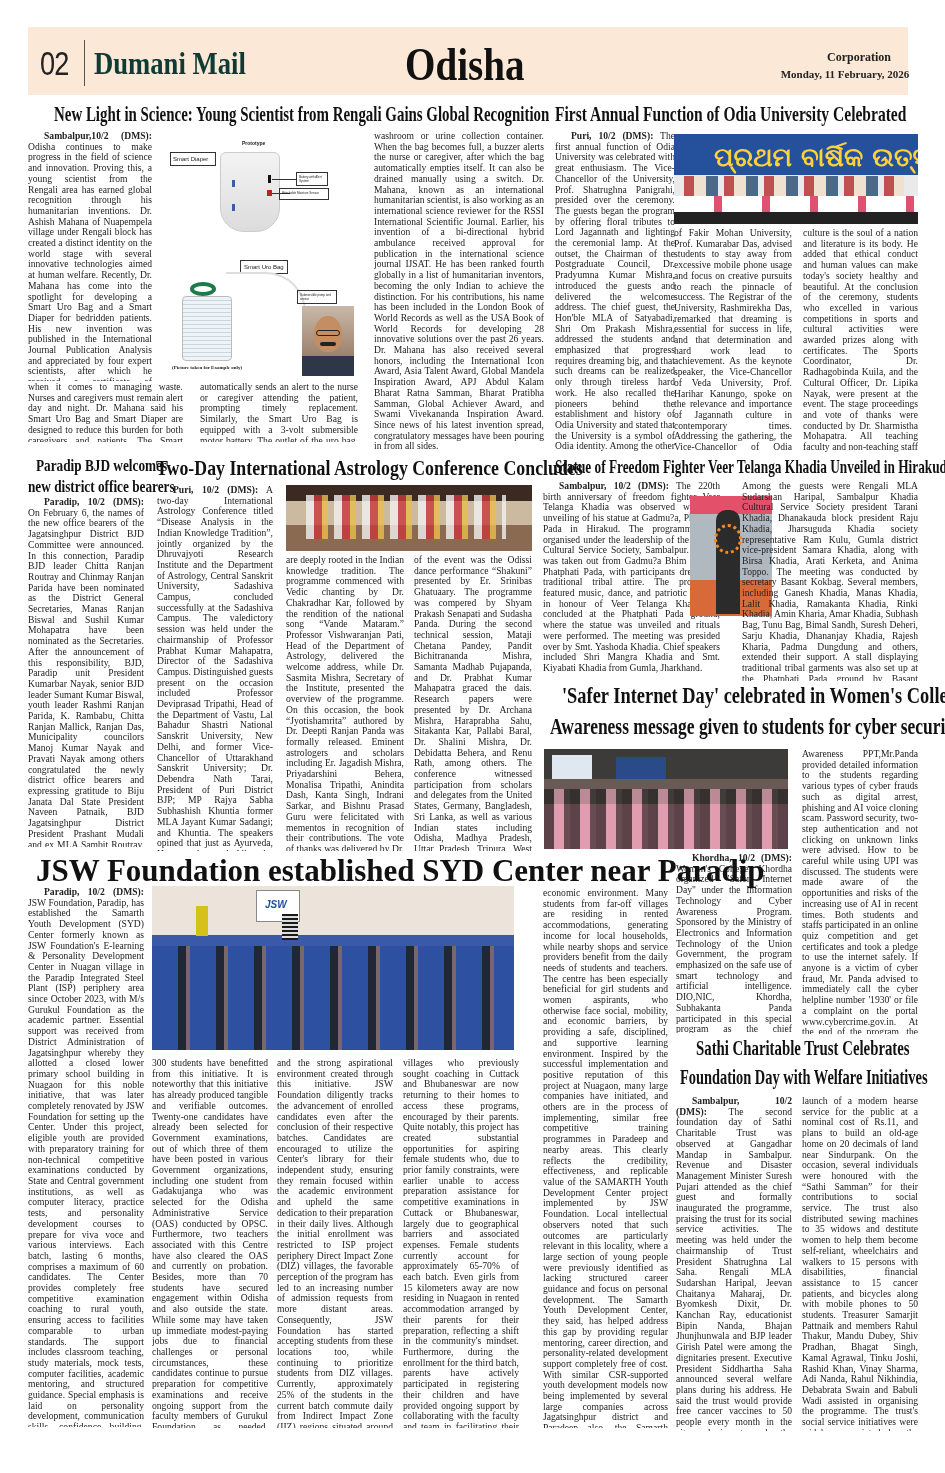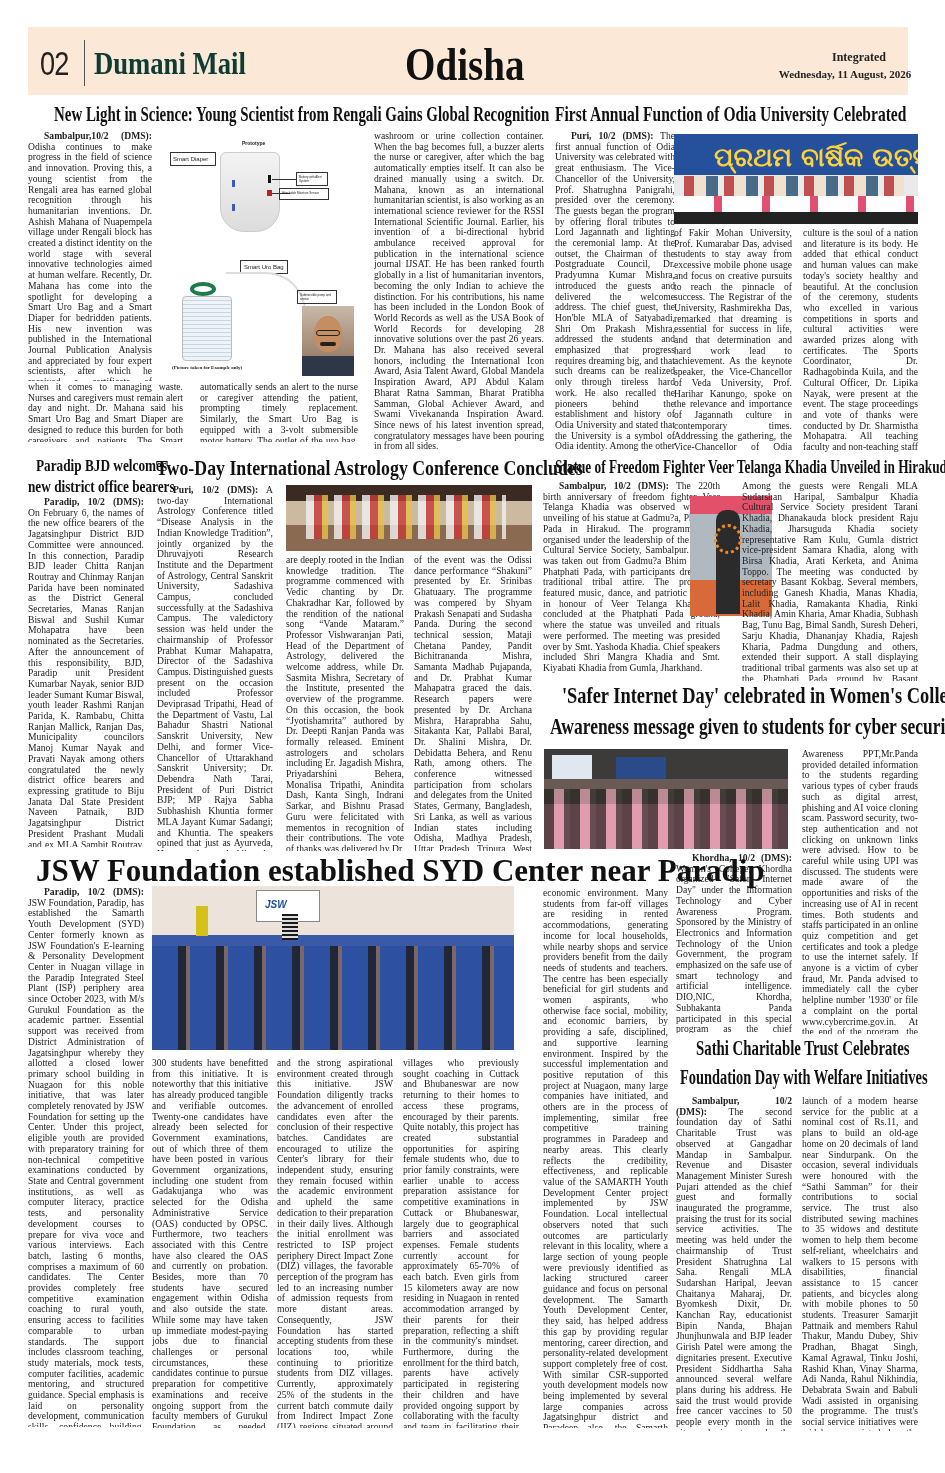--- a/index.html
+++ b/index.html
@@ -21,22 +21,22 @@
 .caption{font-size:5px;font-weight:bold;}
 </style>
 </head>
 <body>
 
 <div class="abs masthead"></div>
 <div class="abs pgnum">02</div>
 <div class="abs vrule"></div>
 <div class="abs paper-name">Dumani Mail</div>
 <div class="abs section">Odisha</div>
-<div class="abs city">Integrated</div>
-<div class="abs date">Wednesday, 11 August, 2026</div>
+<div class="abs city">Corporation</div>
+<div class="abs date">Monday, 11 February, 2026</div>
 
 <div>
   <div class="abs hl" style="left:54px;top:102px;font-size:21px;transform:scaleX(0.71);">New Light in Science: Young Scientist from Rengali Gains Global Recognition</div>
   <div class="abs col" style="left:28px;top:131px;width:124px;height:250px;">
       <p><b>Sambalpur,10/2 (DMS):</b> Odisha continues to make progress in the field of science and innovation. Proving this, a young scientist from the Rengali area has earned global recognition through his humanitarian inventions. Dr. Ashish Mahana of Nuapempela village under Rengali block has created a distinct identity on the world stage with several innovative technologies aimed at human welfare. Recently, Dr. Mahana has come into the spotlight for developing a Smart Uro Bag and a Smart Diaper for bedridden patients. His new invention was published in the International Journal Publication Analysis and appreciated by four expert scientists, after which he received a certificate of recognition. Caring for seriously ill, bedridden patients is often difficult, especially</p>
     </div>
   <div class="abs col" style="left:28px;top:382px;width:155px;height:60px;">
       <p>when it comes to managing waste. Nurses and caregivers must remain alert day and night. Dr. Mahana said his Smart Uro Bag and Smart Diaper are designed to reduce this burden for both caregivers and patients. The Smart Diaper is fitted with a moisture sensor. When the diaper becomes wet, it</p>
     </div>
 
@@ -146,21 +146,21 @@
       <p>Awareness PPT,Mr.Panda provided detailed information to the students regarding various types of cyber frauds such as digital arrest, phishing and AI voice cloning scam. Password security, two-step authentication and not clicking on unknown links were advised. How to be careful while using UPI was discussed. The students were made aware of the opportunities and risks of the increasing use of AI in recent times. Both students and staffs participated in an online quiz competition and get certificates and took a pledge to use the internet safely. If anyone is a victim of cyber fraud, Mr. Panda advised to immediately call the cyber helpline number '1930' or file a complaint on the portal www.cybercrime.gov.in. At the end of the program, the students shared their learning and experiences and asked various questions to clear their doubts.</p>
     </div>
 </div>
 
 <div>
   <div class="abs hl" style="left:36px;top:853px;font-size:31px;">JSW Foundation established SYD Center near Paradip</div>
   <div class="abs col" style="left:28px;top:887px;width:116px;height:540px;">
       <p><b>Paradip, 10/2 (DMS):</b> JSW Foundation, Paradip, has established the Samarth Youth Development (SYD) Center formerly known as JSW Foundation's E-learning &amp; Personality Development Center in Nuagan village in the Paradip Integrated Steel Plant (ISP) periphery area since October 2023, with M/s Gurukul Foundation as the academic partner. Essential support was received from District Administration of Jagatsinghpur whereby they allotted a closed lower primary school building in Nuagaon for this noble initiative, that was later completely renovated by JSW Foundation for setting up the Center. Under this project, eligible youth are provided with preparatory training for non-technical competitive examinations conducted by State and Central government institutions, as well as computer literacy, practice tests, and personality development courses to prepare for viva voce and various interviews. Each batch, lasting 6 months, comprises a maximum of 60 candidates. The Center provides completely free competitive examination coaching to rural youth, ensuring access to facilities comparable to urban standards. The support includes classroom teaching, study materials, mock tests, computer facilities, academic mentoring, and structured guidance. Special emphasis is laid on personality development, communication skills, confidence building, and viva-voce/interview preparation, enabling students to become academically strong and professionally competent. At present, the 5th batch of students is undergoing training. Over the last two years, more than</p>
     </div>
   <div class="abs img" style="left:152px;top:886px;width:362px;height:164px;background:linear-gradient(#ece4da 0 30%,#3a5aa8 30%);">
-    <div class="abs" style="left:104px;top:4px;width:64px;height:32px;background:#fff;border:1px solid #888;">
+    <div class="abs" style="left:104px;top:4px;width:44px;height:32px;background:#fff;border:1px solid #888;">
       <div class="abs" style="left:8px;top:8px;font-size:10px;font-weight:bold;font-style:italic;color:#2050a0;font-family:'Liberation Sans',sans-serif;">JSW</div>
     </div>
     <div class="abs" style="left:44px;top:20px;width:12px;height:30px;background:#d6c11b;"></div>
     <div class="abs" style="left:130px;top:28px;width:16px;height:26px;background:repeating-linear-gradient(#1a1a1a 0 2px,#ddd 2px 4px);"></div>
     <div class="abs" style="left:0;top:60px;width:362px;height:104px;background:repeating-linear-gradient(90deg,#2a4e9e 0 26px,#1a1a1a 26px 34px,#8a6a5a 34px 38px);opacity:.8;"></div>
   </div>
   <div class="abs col" style="left:152px;top:1058px;width:116px;height:370px;">
       <p>300 students have benefitted from this initiative. It is noteworthy that this initiative has already produced tangible and verifiable outcomes. Twenty-one candidates have already been selected for Government examinations, out of which three of them have been posted in various Government organizations, including one student from Gadakujanga who was selected for the Odisha Administrative Service (OAS) conducted by OPSC. Furthermore, two teachers associated with this Centre have also cleared the OAS and currently on probation. Besides, more than 70 students have secured engagement within Odisha and also outside the state. While some may have taken up immediate modest-paying jobs due to financial challenges or personal circumstances, these candidates continue to pursue preparation for competitive examinations and receive ongoing support from the faculty members of Gurukul Foundation as needed, through WhatsApp and remedial classes arranged by their respective faculties. These achievements clearly demonstrate the academic seriousness, quality of mentoring,</p>
     </div>
   <div class="abs col" style="left:277px;top:1058px;width:116px;height:370px;">

